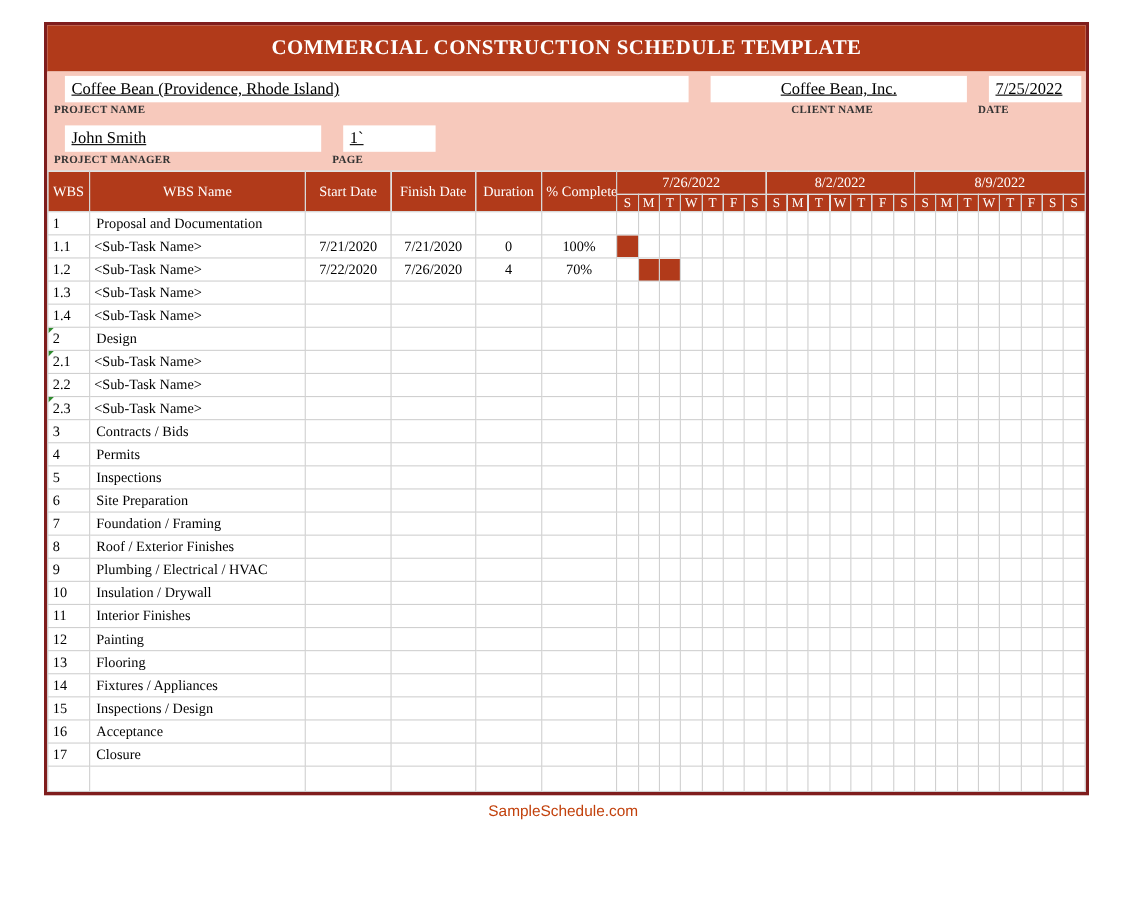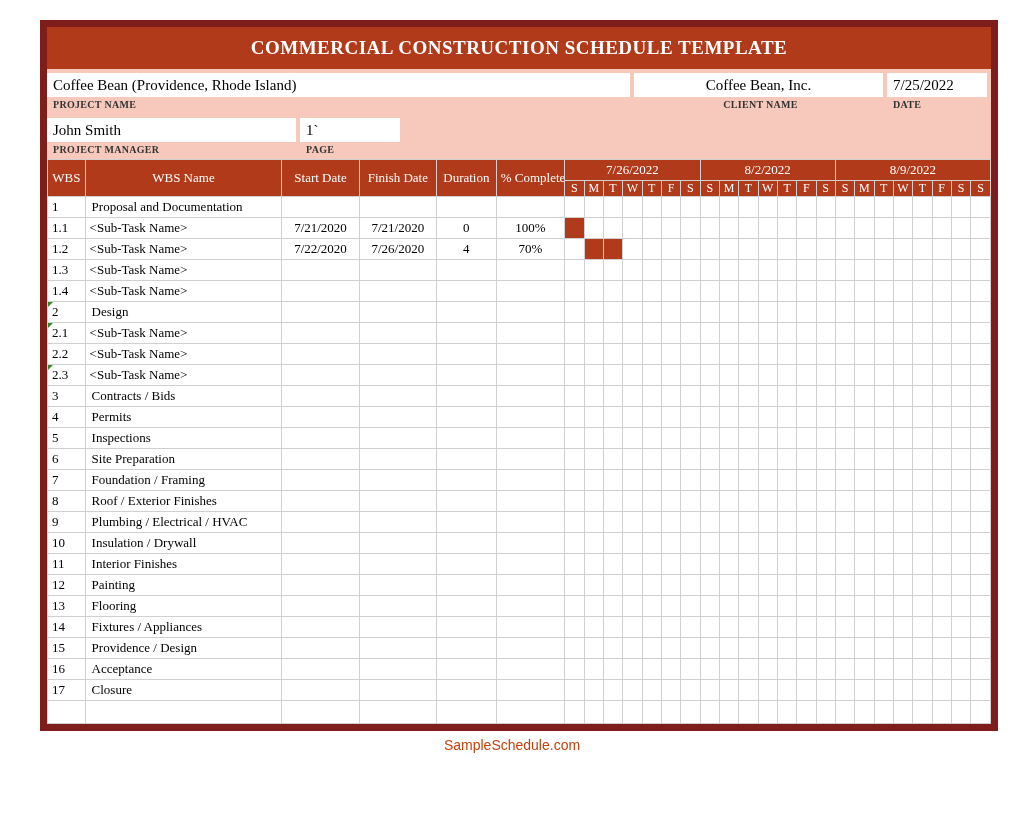--- a/index.html
+++ b/index.html
@@ -4,21 +4,21 @@
 <style>
   body {
     margin: 0;
     padding: 20px 40px;
     font-family: "Times New Roman", Times, serif;
     background: #fff;
     width: 1024px;
     box-sizing: border-box;
   }
   .sheet {
-    border: 7px solid #7f1d1d;
+    border: 3px solid #7f1d1d;
     width: 944px;
   }
   .title-bar {
     background: #b13a1a;
     color: #fff;
     font-weight: bold;
     font-size: 19px;
     text-align: center;
     padding: 10px 0;
     letter-spacing: 0.5px;
@@ -32,22 +32,23 @@
   .meta-cell {
     display: flex;
     flex-direction: column;
     box-sizing: border-box;
     padding: 0;
   }
   .meta-value {
     background: #fff;
     font-size: 15px;
     padding: 4px 6px 2px 6px;
-    margin: 4px 4px 0 0;
+    margin: 4px 4px 0 16px;
     min-height: 18px;
+    text-decoration: underline;
   }
   .meta-label {
     font-size: 10px;
     padding: 2px 6px 4px 6px;
     color: #333;
     letter-spacing: 0.3px;
     font-weight: bold;
   }
   .grid {
     width: 100%;
@@ -836,21 +837,21 @@
           <td></td>
           <td></td>
           <td></td>
           <td></td>
           <td></td>
           <td></td>
           <td></td>
         </tr>
         <tr>
           <td class="num">15</td>
-          <td class="task">Providence / Design</td>
+          <td class="task">Inspections / Design</td>
           <td class="ctr"></td>
           <td class="ctr"></td>
           <td class="ctr"></td>
           <td class="ctr"></td>
           <td></td>
           <td></td>
           <td></td>
           <td></td>
           <td></td>
           <td></td>

